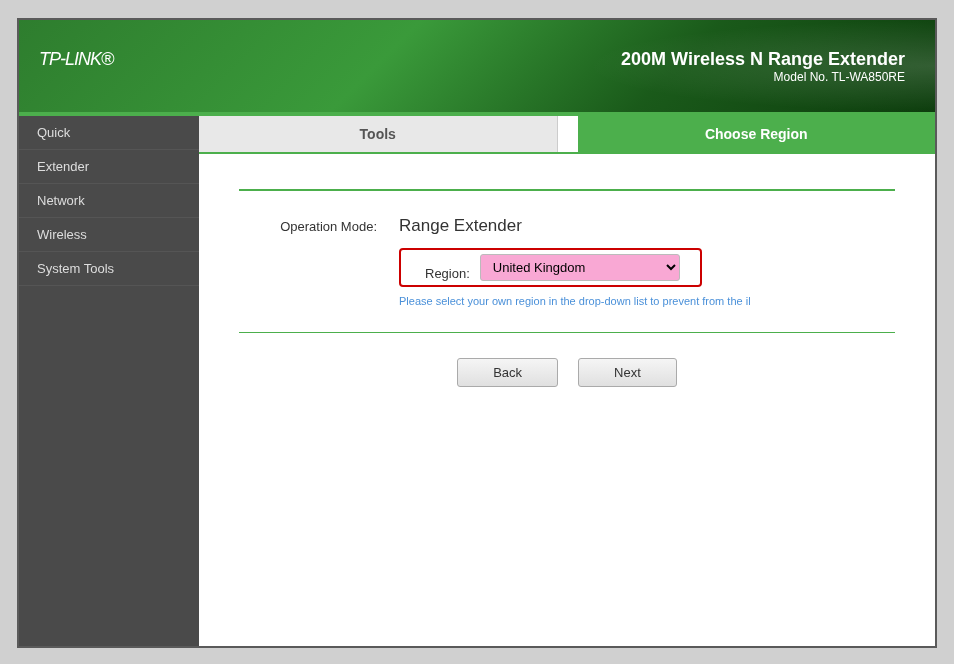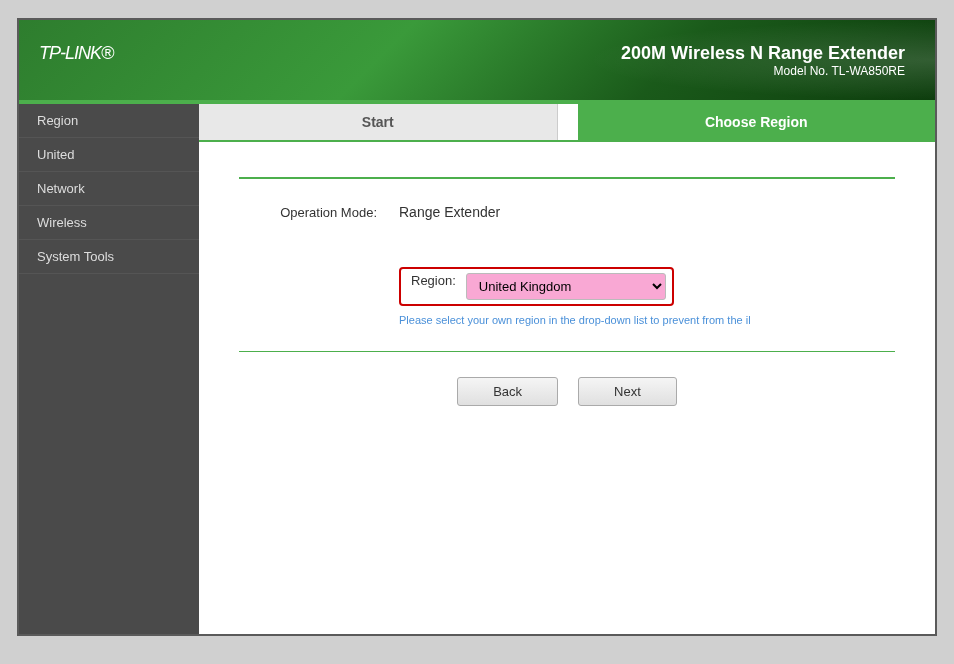--- a/index.html
+++ b/index.html
@@ -16,21 +16,21 @@
     .outer {
       width: 920px;
       margin: 18px auto;
       border: 2px solid #5a5a5a;
       background: #fff;
     }
 
     
     .header {
       background: linear-gradient(135deg, #2e7d2e 0%, #3a9a3a 40%, #1a5a1a 70%, #0d3d0d 100%);
-      height: 80px;
+      height: 92px;
       display: flex;
       align-items: center;
       justify-content: space-between;
       padding: 0 30px 0 20px;
       position: relative;
       overflow: hidden;
     }
     .header::after {
       content: '';
       position: absolute;
@@ -151,36 +151,35 @@
     }
     .form-label {
       width: 160px;
       text-align: right;
       padding-right: 22px;
       color: #333;
       font-size: 13px;
     }
     .form-value {
       color: #333;
-      font-size: 14px;
+      font-size: 17px;
     }
 
     
     .region-row {
       display: flex;
       align-items: center;
       margin-bottom: 8px;
     }
     .region-highlight {
       border: 2px solid #cc0000;
       border-radius: 4px;
-      padding: 4px 6px;
-      display: flex;
-      align-items: flex-start;
-      margin-top: 35px;
+      padding: 4px 20px;
+      display: flex;
+      align-items: flex-end;
     }
     .region-label-inside {
       color: #333;
       font-size: 13px;
       padding-right: 10px;
       padding-left: 4px;
     }
 
     select.region-select {
       padding: 4px 8px;
@@ -234,31 +233,31 @@
     <div class="header-right">
       <div class="model-name">200M Wireless N Range Extender</div>
       <div class="model-no">Model No. TL-WA850RE</div>
     </div>
   </div>
   <div class="header-divider"></div>
 
   <div class="body-layout">
 
     <div class="sidebar">
-      <a class="sidebar-item">Region</a>
-      <a class="sidebar-item">United</a>
+      <a class="sidebar-item">Quick</a>
+      <a class="sidebar-item">Extender</a>
       <a class="sidebar-item">Network</a>
       <a class="sidebar-item">Wireless</a>
       <a class="sidebar-item">System Tools</a>
     </div>
 
     <div class="main-content">
 
       <div class="wizard-tabs">
-        <div class="wizard-tab">Start</div>
+        <div class="wizard-tab">Tools</div>
         <div class="wizard-tab active">Choose Region</div>
       </div>
 
       <div class="content-area">
         <div class="section-top-line"></div>
 
         <div class="form-row">
           <div class="form-label">Operation Mode:</div>
           <div class="form-value">Range Extender</div>
         </div>

